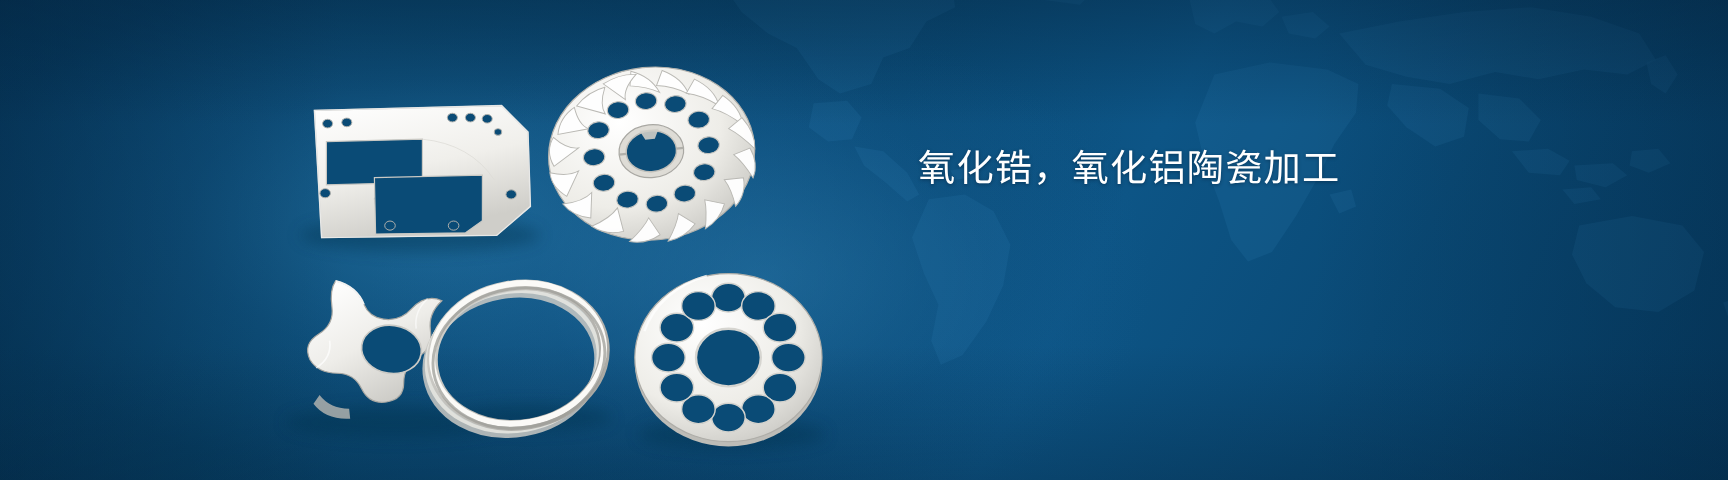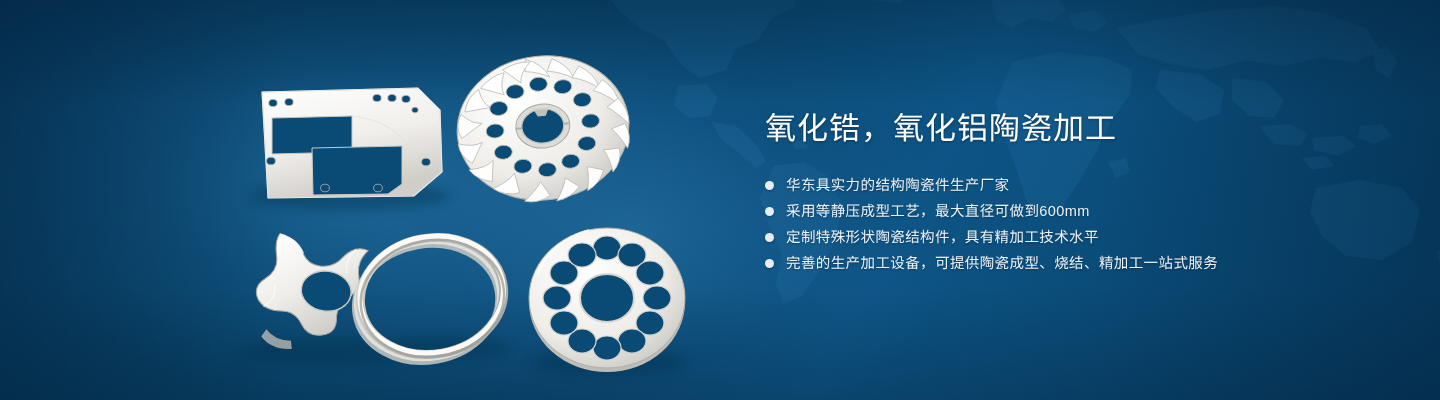--- a/index.html
+++ b/index.html
@@ -83,21 +83,21 @@
     width: 760px;
     height: 400px;
     pointer-events: none;
   }
   .products svg { display: block; width: 100%; height: 100%; }
 
   
   .copy {
     position: absolute;
     left: 765px;
-    top: 108px;
+    top: 120px;
     width: 620px;
   }
   .headline {
     margin: 0;
     font-size: 31px;
     line-height: 42px;
     font-weight: normal;
     letter-spacing: 1px;
     color: #ffffff;
     text-shadow: 0 1px 3px rgba(0,20,40,0.45);
@@ -340,33 +340,15 @@
         <ellipse cx="0" cy="0" rx="27" ry="24" fill="#0a4b76" stroke="#d6d5d0" stroke-width="2"></ellipse>
 
         <path d="M-70,-22 a78,70 0 0 1 52,-46" fill="none" stroke="#ffffff" stroke-width="2" opacity="0.75"></path>
       </g>
     </svg>
   </div>
 
   <div class="copy">
     <h1 class="headline">氧化锆，氧化铝陶瓷加工</h1>
 
-    <ul class="bullets">
-      <li class="bullet">
-        <span class="bullet-dot"></span>
-        <span class="bullet-text">华东具实力的结构陶瓷件生产厂家</span>
-      </li>
-      <li class="bullet">
-        <span class="bullet-dot"></span>
-        <span class="bullet-text">采用等静压成型工艺，最大直径可做到600mm</span>
-      </li>
-      <li class="bullet">
-        <span class="bullet-dot"></span>
-        <span class="bullet-text">定制特殊形状陶瓷结构件，具有精加工技术水平</span>
-      </li>
-      <li class="bullet">
-        <span class="bullet-dot"></span>
-        <span class="bullet-text">完善的生产加工设备，可提供陶瓷成型、烧结、精加工一站式服务</span>
-      </li>
-    </ul>
   </div>
 
 </div>
 
 </body></html>

